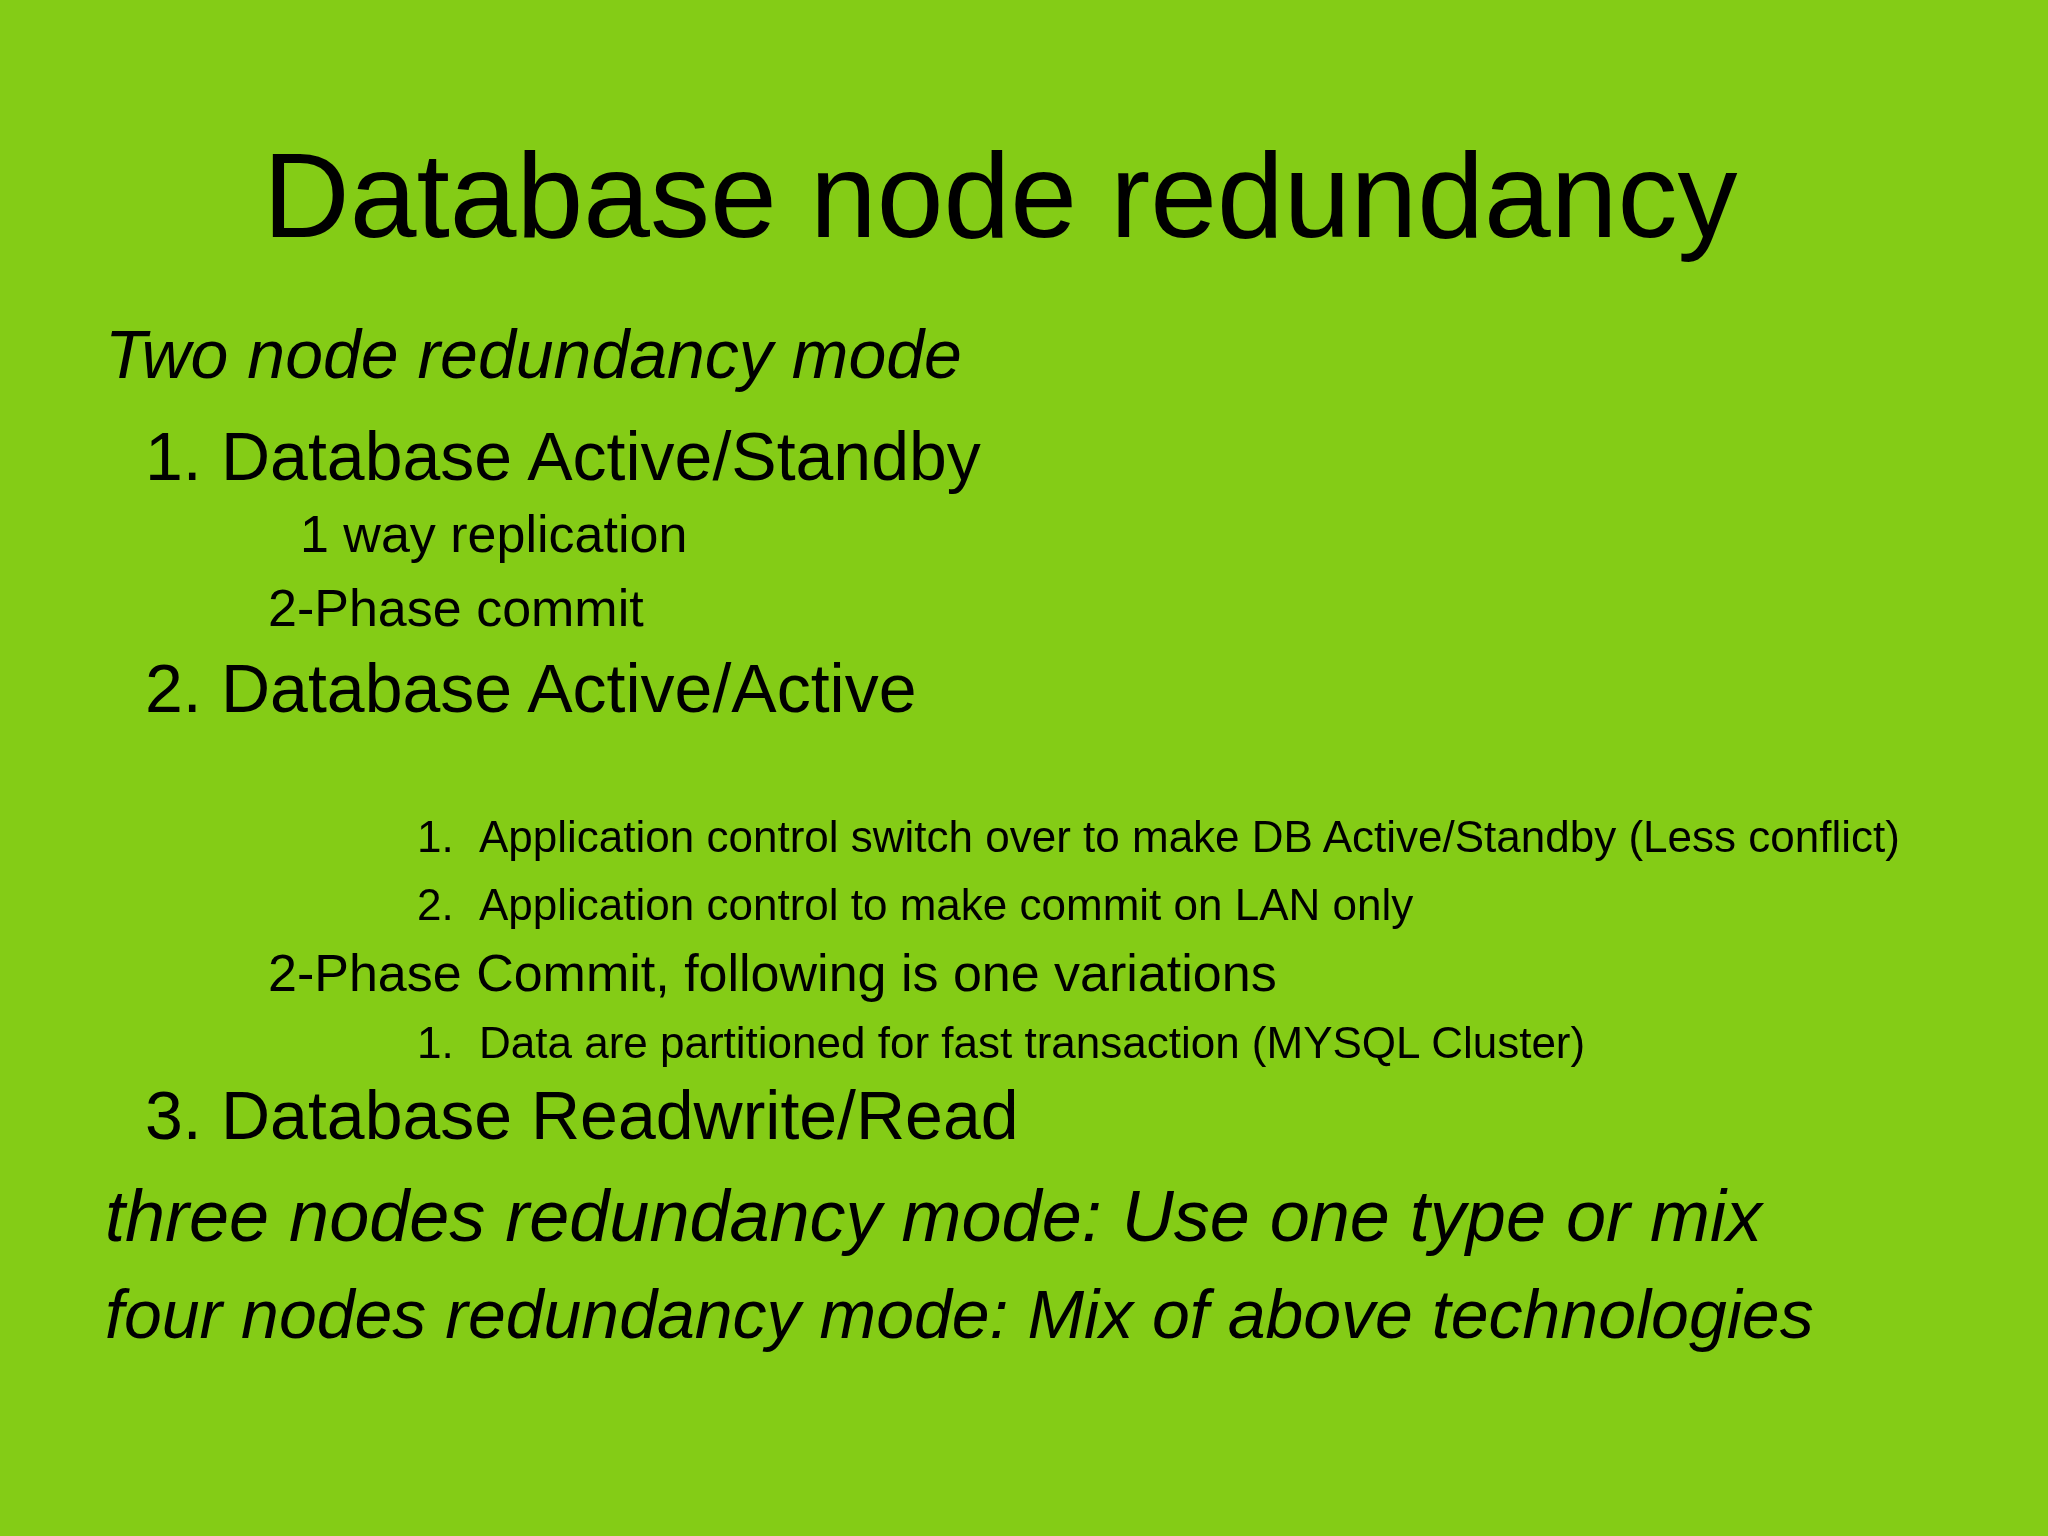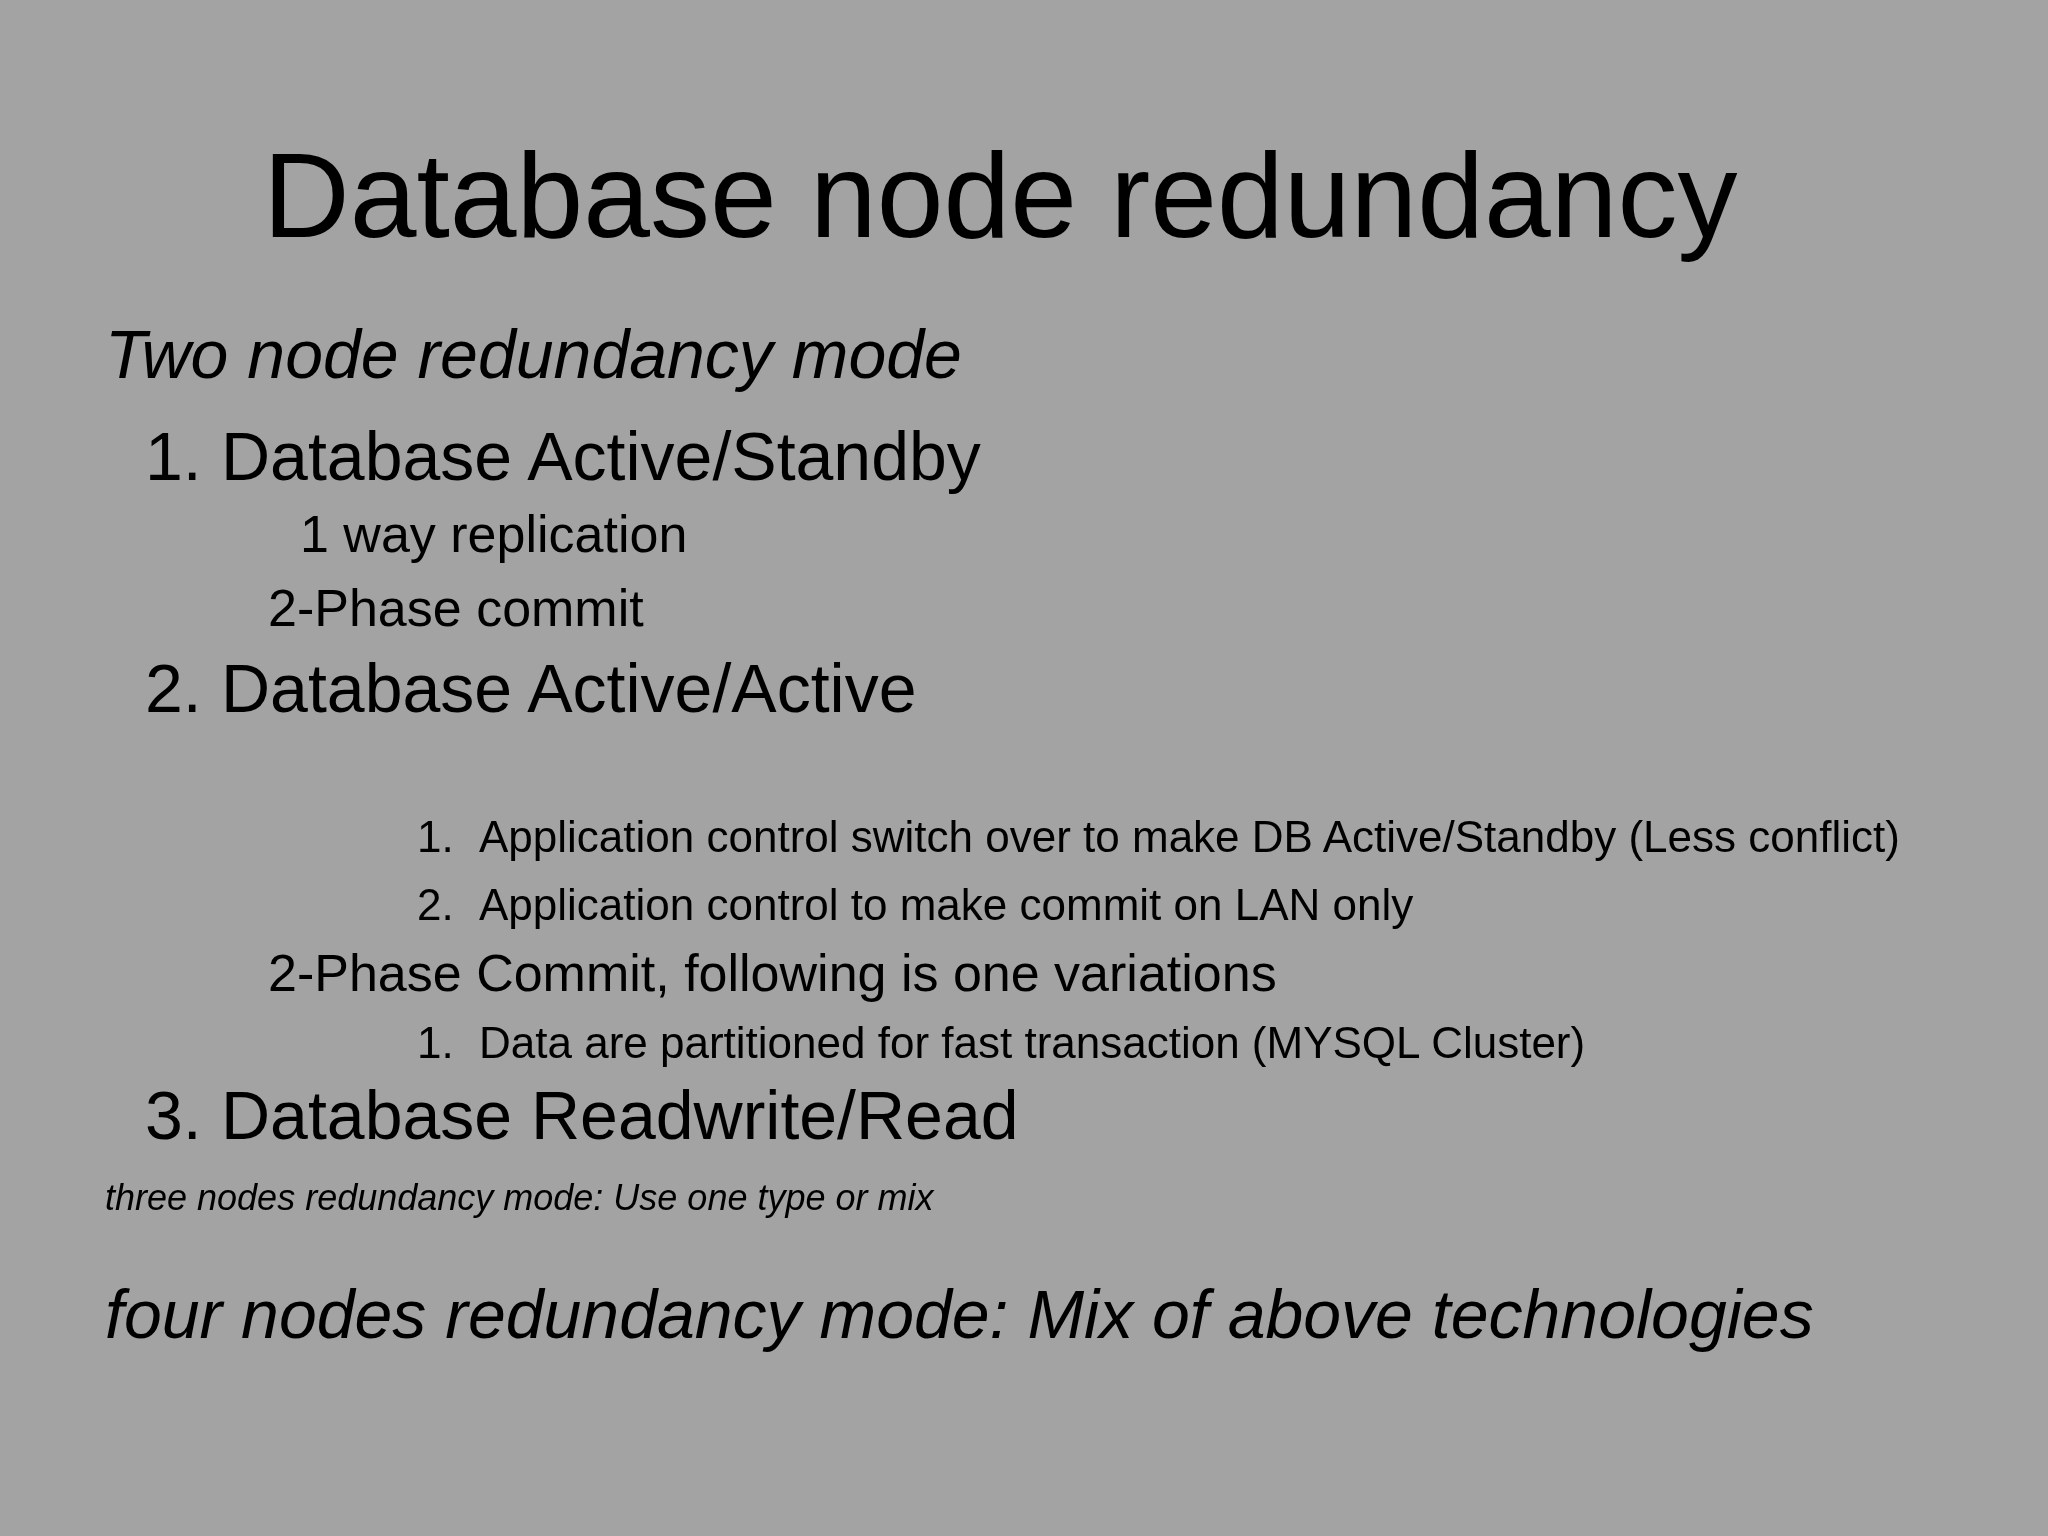--- a/index.html
+++ b/index.html
@@ -11,21 +11,21 @@
     height: 1536px;
     background: #ffffff;
     overflow: hidden;
     font-family: "Liberation Sans", sans-serif;
     color: #000000;
   }
   .slide {
     position: relative;
     width: 2048px;
     height: 1536px;
-    background: #a3a3a3;
+    background: #84cc16;
     text-decoration: underline;
   }
   .line {
     position: absolute;
     white-space: nowrap;
     line-height: 1;
     font-weight: 400;
   }
   .title {
     left: 263px;
@@ -48,21 +48,21 @@
   .item1   { top: 422px; }
   .i1sub1  { top: 508px; margin-left: 32px; }
   .i1sub2  { top: 582px; }
   .item2   { top: 654px; }
   .i2sub1  { top: 740px; }
   .i2s1v1  { top: 815px; }
   .i2s1v2  { top: 883px; }
   .i2sub2  { top: 947px; }
   .i2s2v1  { top: 1021px; }
   .item3   { top: 1081px; }
-  .closing1 { left: 105px; top: 1180px; font-size: 36px; }
+  .closing1 { left: 105px; top: 1180px; font-size: 72px; }
   .closing2 { left: 105px; top: 1280px; font-size: 68px; }
 </style>
 </head>
 <body>
 
 <div class="slide">
 
   <div class="line title">Database node redundancy</div>
 
   <div class="line intro italic-heading">Two node redundancy mode</div>

